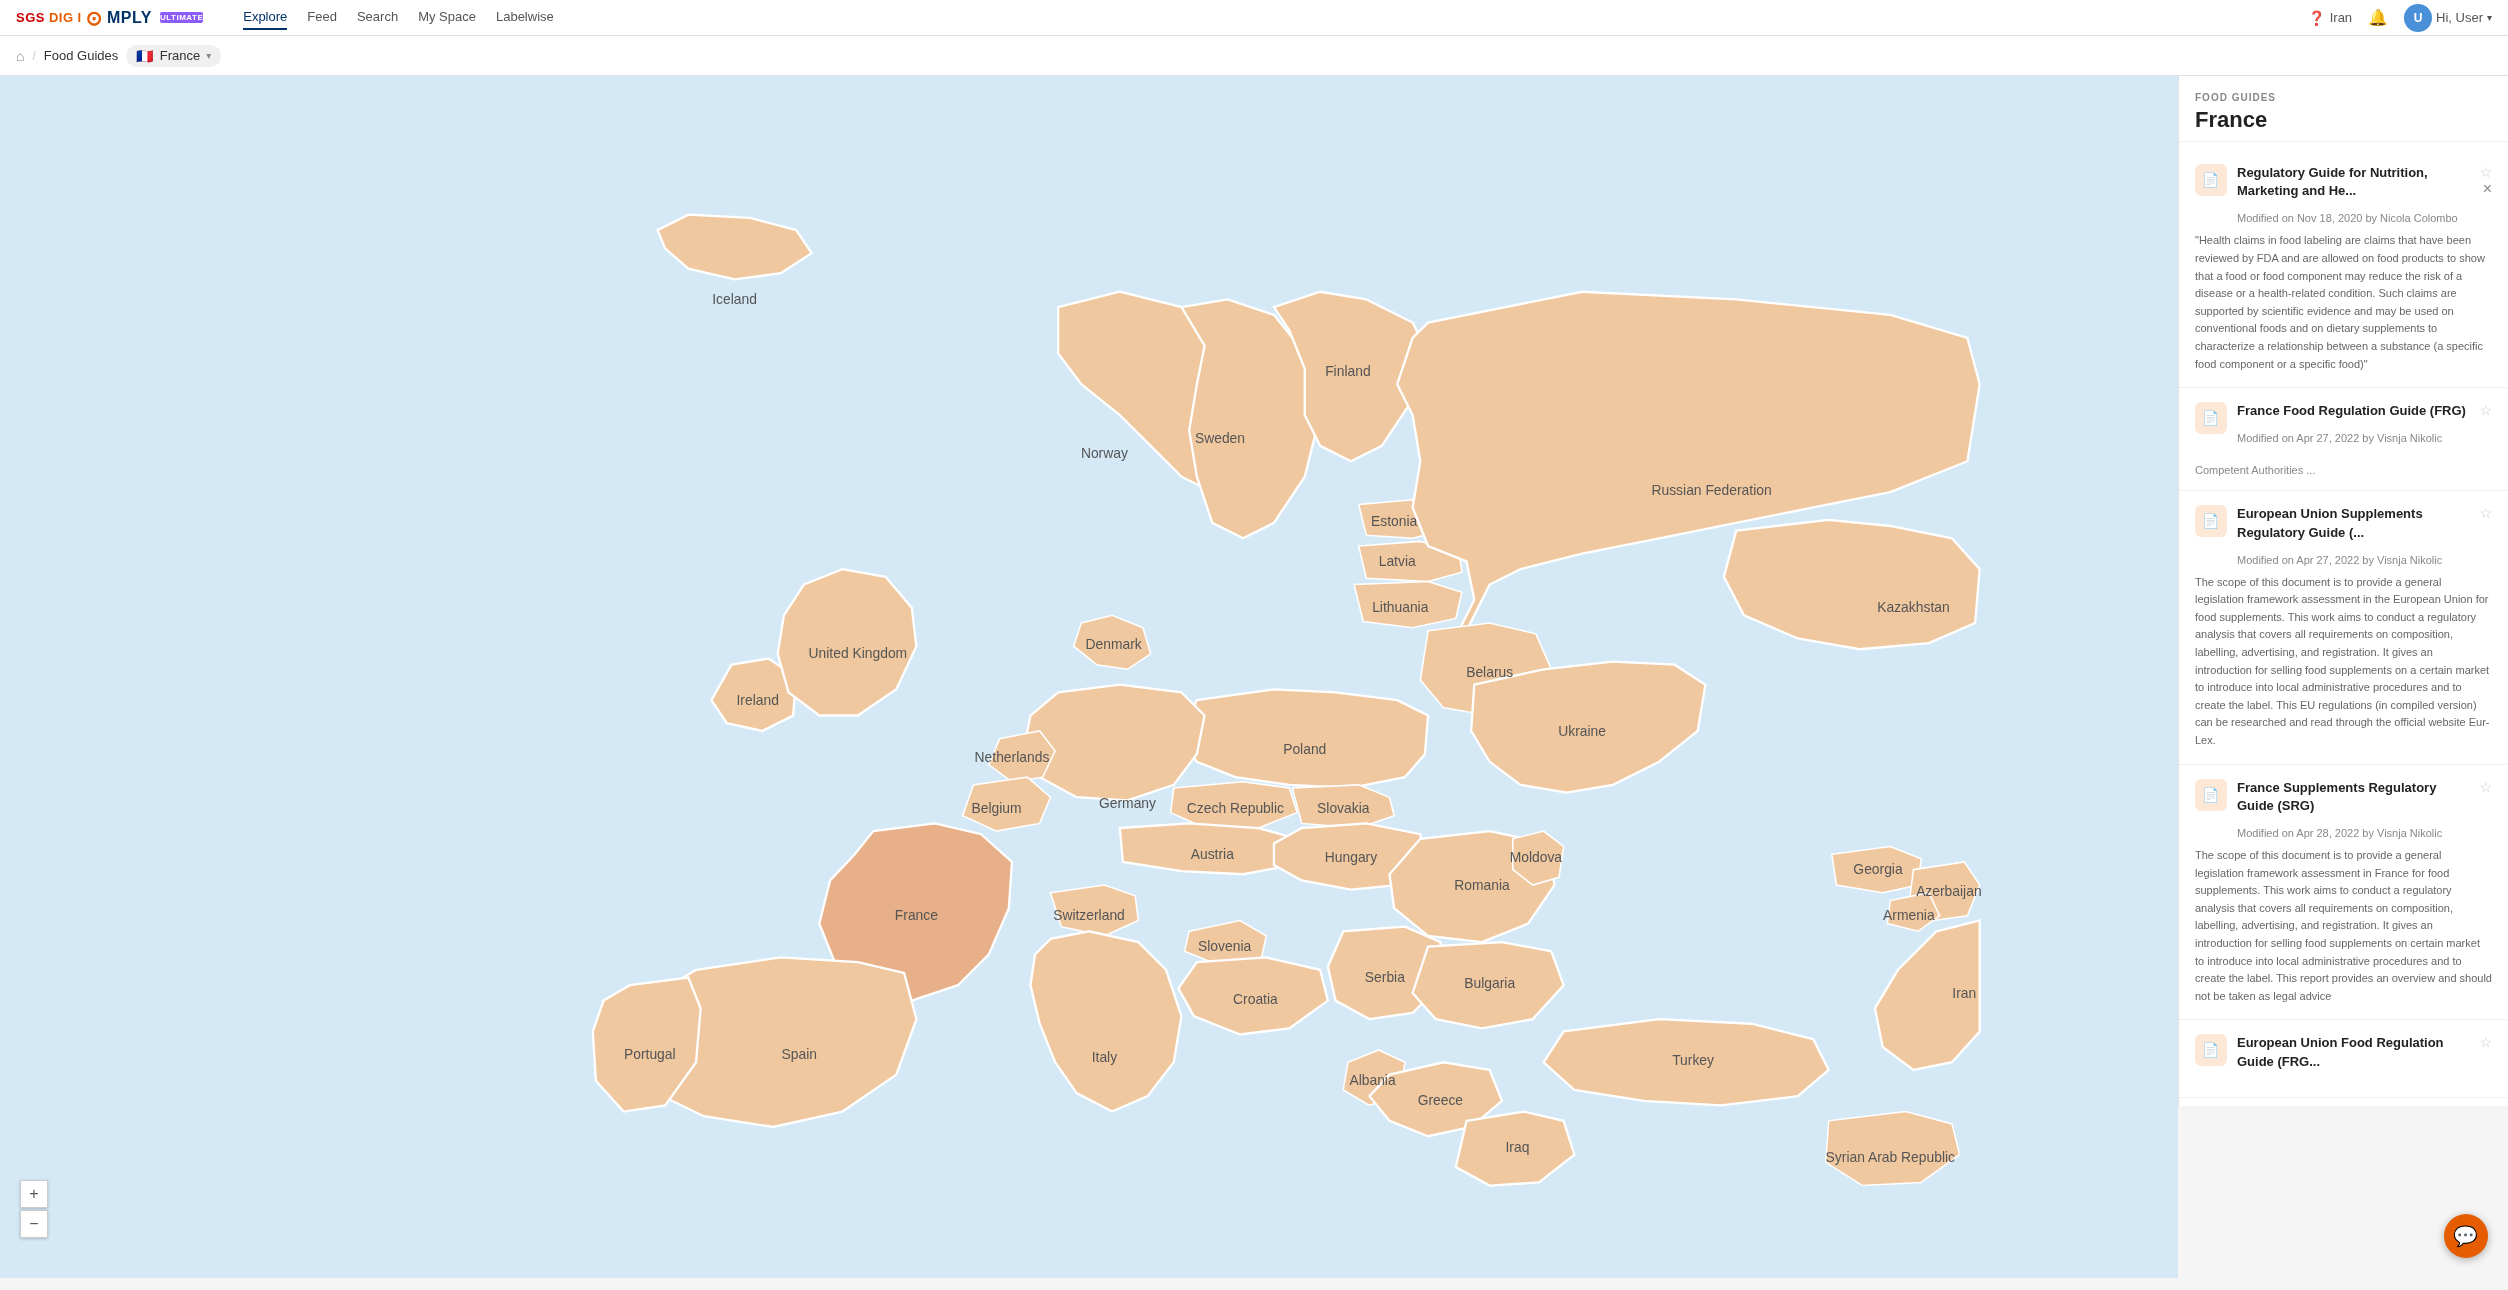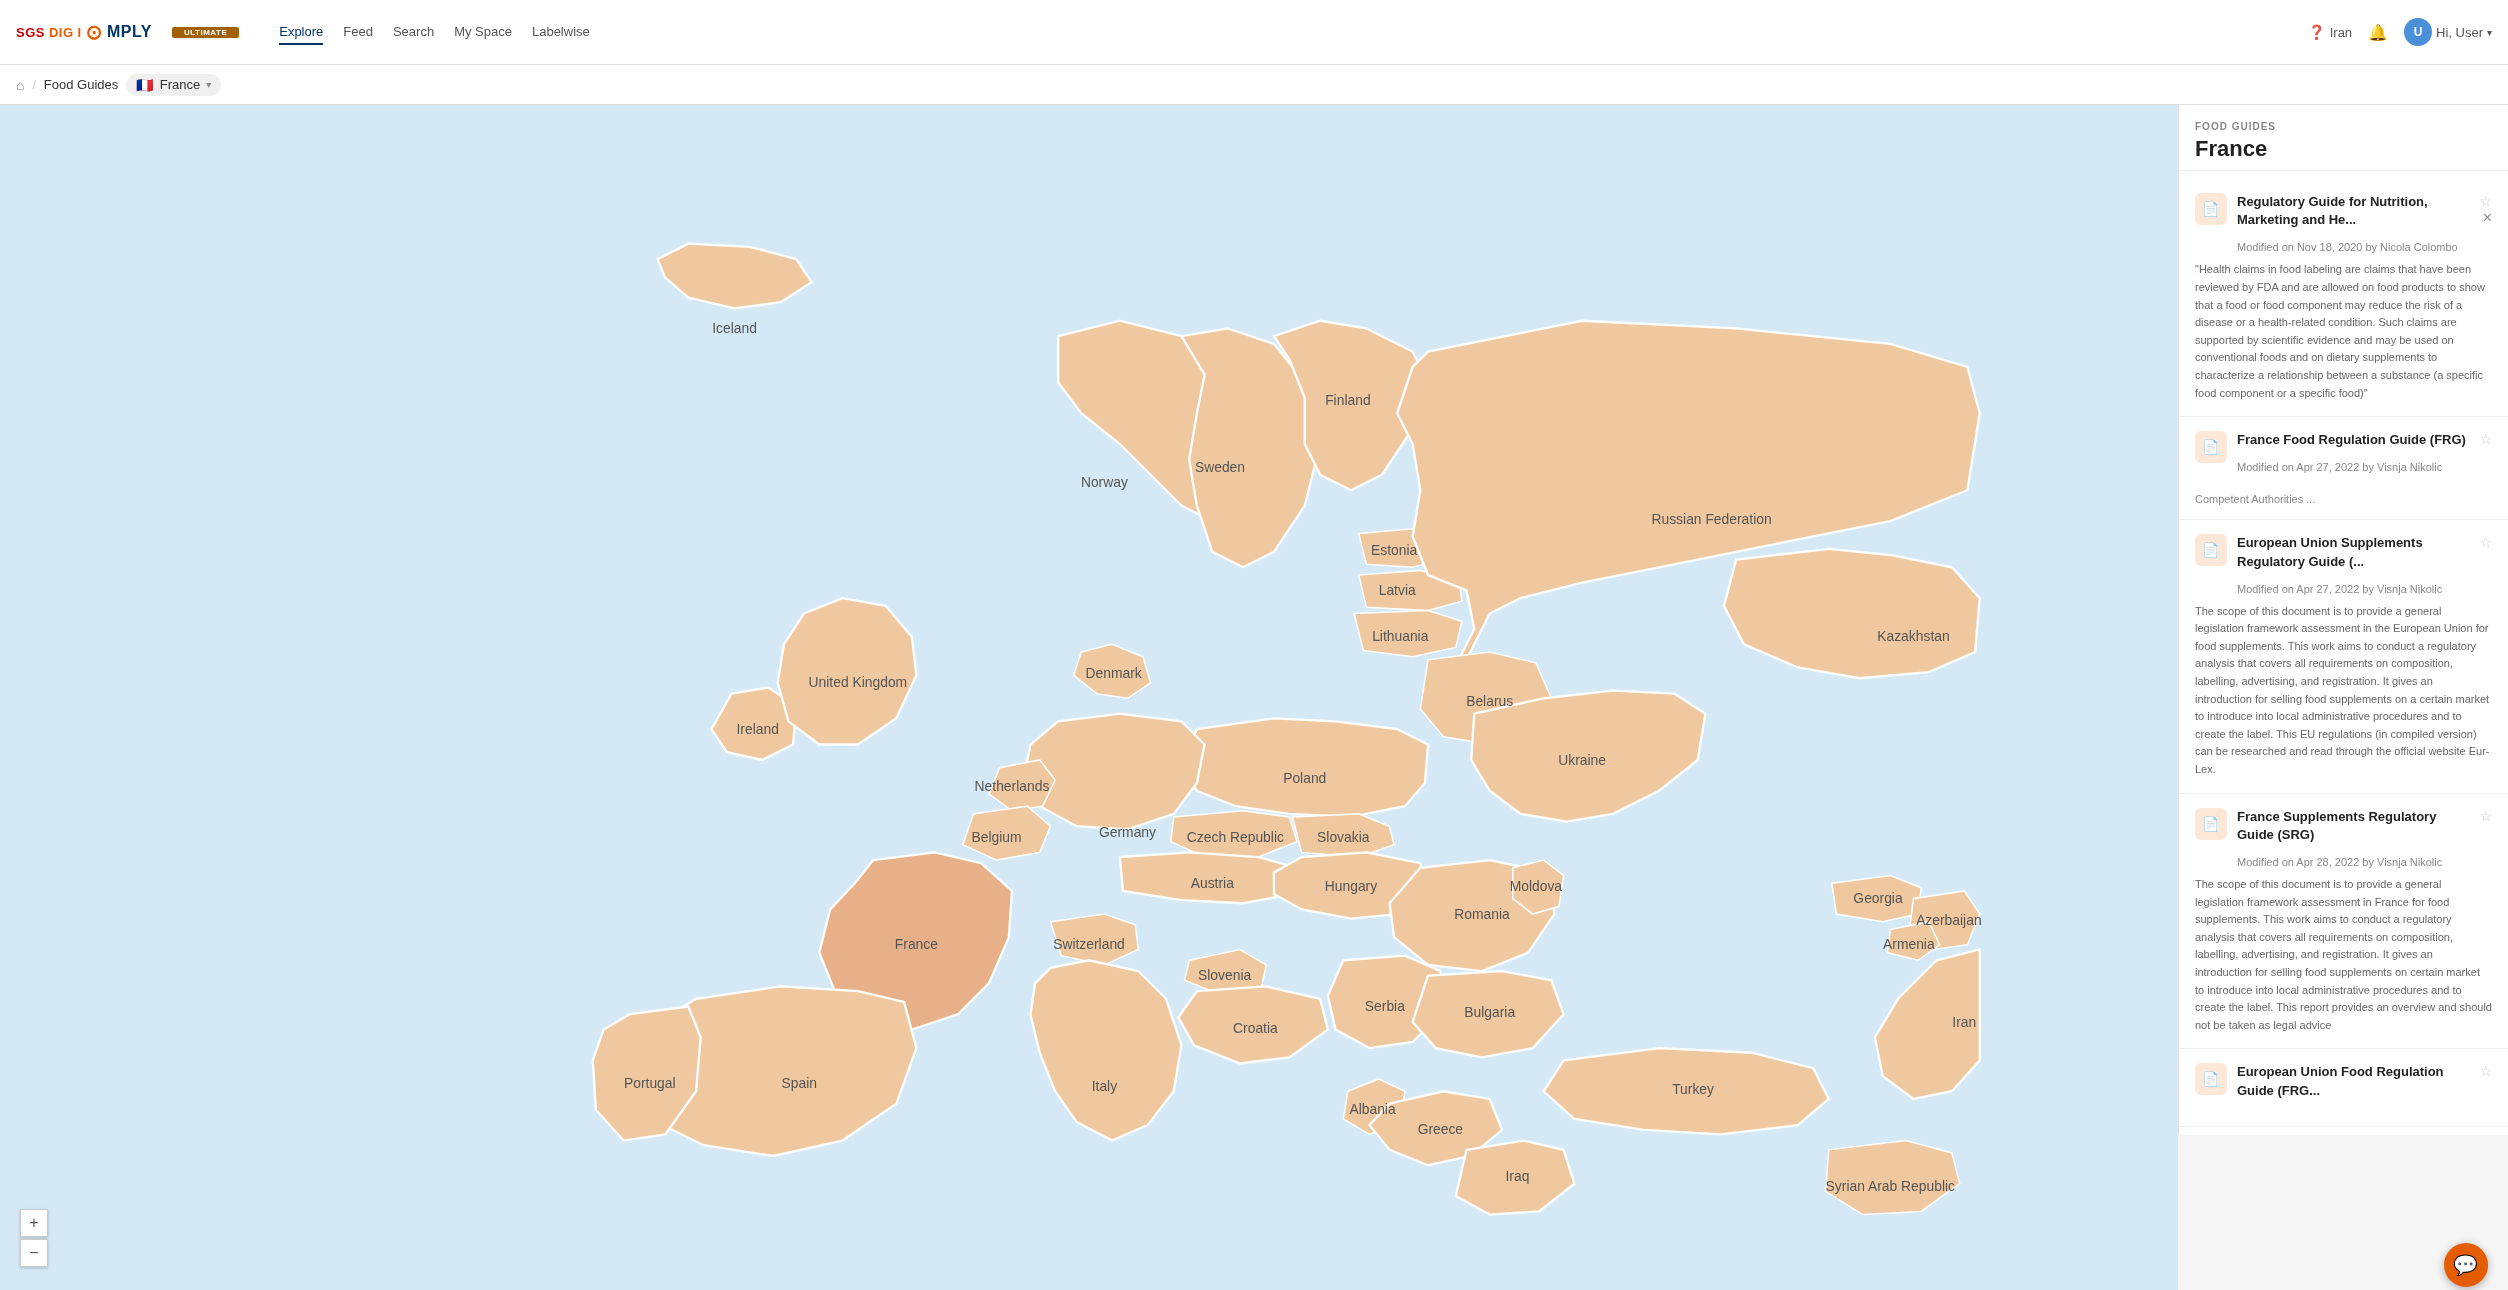--- a/index.html
+++ b/index.html
@@ -1,26 +1,26 @@
 <!DOCTYPE html>
 <html><head>
   <meta charset="utf-8">
   <style>
     * { box-sizing: border-box; margin: 0; padding: 0; }
     body { font-family: -apple-system, BlinkMacSystemFont, 'Segoe UI', sans-serif; background: #f5f5f5; overflow: hidden; }
 
     
     .top-nav {
-      display: flex; align-items: center; height: 65px;
+      display: flex; align-items: center; height: 36px;
       background: #fff; border-bottom: 1px solid #e0e0e0;
       padding: 0 16px; gap: 24px; position: relative; z-index: 100;
     }
     .logo { display: flex; align-items: center; gap: 4px; font-weight: 700; font-size: 13px; color: #003366; letter-spacing: 0.5px; }
     .logo-sgs { color: #cc0000; font-size: 13px; font-weight: 800; }
-    .logo-badge { background: #a16207; color: #fff; font-size: 8px; padding: 1px 12px; border-radius: 2px; font-weight: 700; margin-left: 16px; }
+    .logo-badge { background: #8b5cf6; color: #fff; font-size: 8px; padding: 1px 0; border-radius: 2px; font-weight: 700; margin-left: 4px; }
     .nav-links { display: flex; gap: 20px; margin-left: 16px; }
     .nav-link { font-size: 13px; color: #555; text-decoration: none; padding: 4px 0; cursor: pointer; }
     .nav-link.active { color: #003366; border-bottom: 2px solid #003366; font-weight: 400; }
     .nav-right { margin-left: auto; display: flex; align-items: center; gap: 16px; }
     .help-btn { display: flex; align-items: center; gap: 4px; font-size: 13px; color: #555; cursor: pointer; }
     .bell-icon { font-size: 16px; color: #555; cursor: pointer; }
     .user-avatar { width: 28px; height: 28px; border-radius: 50%; background: #4a90d9; display: flex; align-items: center; justify-content: center; color: #fff; font-size: 12px; font-weight: 600; }
     .user-menu { display: flex; align-items: center; gap: 4px; font-size: 13px; color: #555; cursor: pointer; }
 
     

